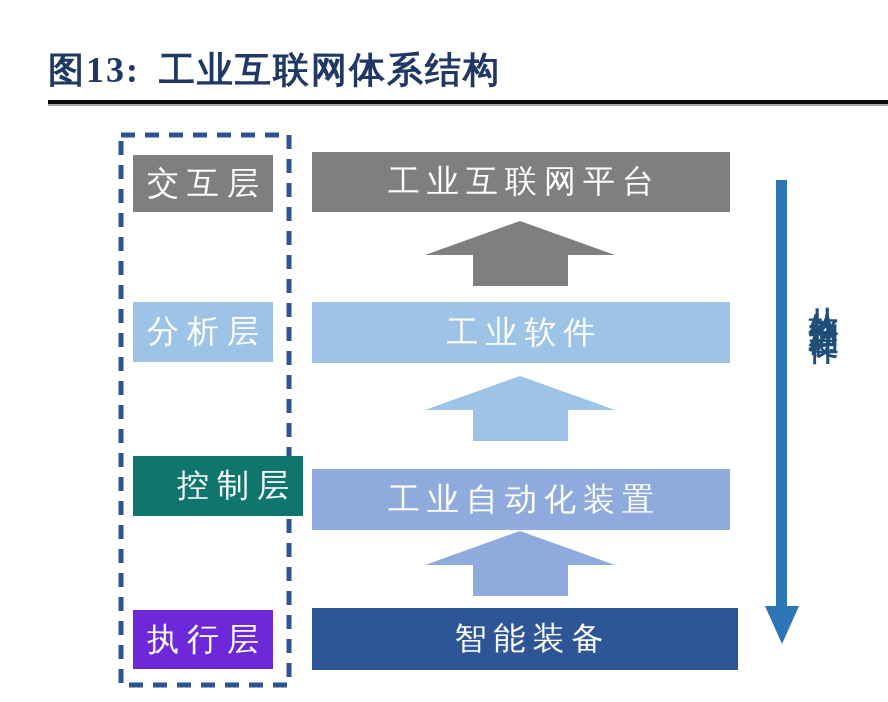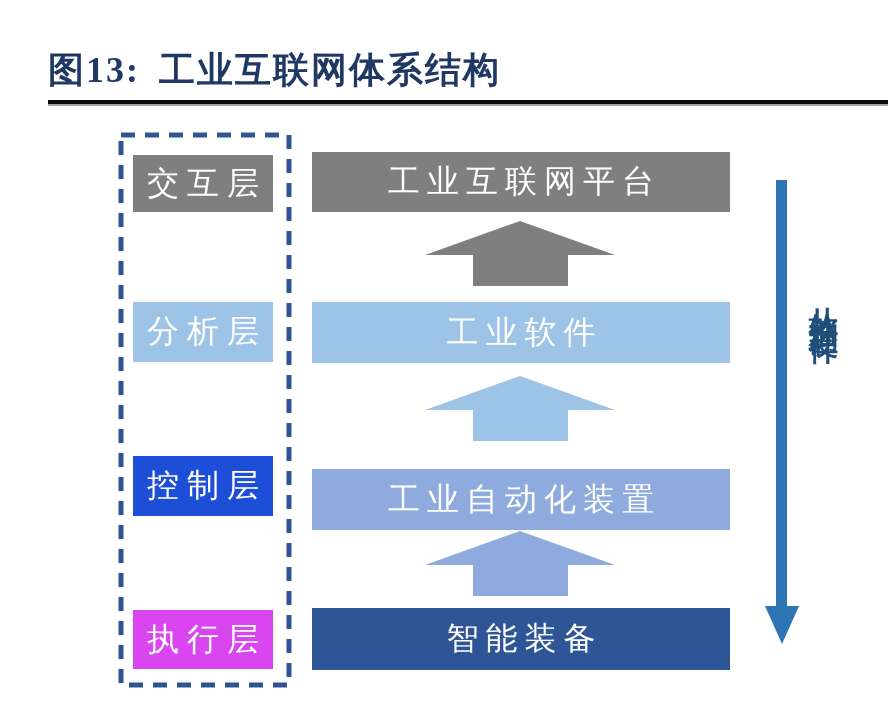--- a/index.html
+++ b/index.html
@@ -48,27 +48,27 @@
   <h1 class="title" style="color: rgb(31, 56, 100);">图13: 工业互联网体系结构</h1>
 
   <div class="rule"></div>
 
   <svg class="dashed-box" width="174" height="556" viewBox="0 0 174 556">
     <rect x="3" y="3" width="168" height="550" fill="none" stroke-width="5" stroke-dasharray="14 10" stroke="#2F5496"></rect>
   </svg>
 
   <div class="layer-label" style="top: 155px; height: 57px; background: rgb(127, 127, 127);">交互层</div>
   <div class="layer-label" style="top: 302px; height: 60px; background: rgb(157, 195, 230);">分析层</div>
-  <div class="layer-label" style="top: 456px; height: 60px; background: #1d4ed8;">控制层</div>
-  <div class="layer-label" style="top: 610px; height: 59px; background: #d946ef;">执行层</div>
+  <div class="layer-label" style="top: 456px; height: 60px; background: #0f766e; padding-left: 30px;">控制层</div>
+  <div class="layer-label" style="top: 610px; height: 59px; background: #6d28d9;">执行层</div>
 
   <div class="bar" style="top: 152px; height: 60px; background: rgb(127, 127, 127);">工业互联网平台</div>
   <div class="bar" style="top: 302px; height: 61px; background: rgb(157, 195, 230);">工业软件</div>
   <div class="bar" style="top: 459px; height: 61px; background: rgb(143, 170, 220); margin-top: 10px;">工业自动化装置</div>
-  <div class="bar" style="top: 608px; height: 62px; background: rgb(46, 85, 150);">智能装备</div>
+  <div class="bar" style="top: 608px; height: 62px; background: rgb(46, 85, 150); padding-left: 8px;">智能装备</div>
 
   <svg class="up-arrow" style="top:221px;" viewBox="0 0 190 65">
     <polygon points="95,0 190,34 143,34 143,65 48,65 48,34 0,34" fill="#7F7F7F"></polygon>
   </svg>
   <svg class="up-arrow" style="top:376px;" viewBox="0 0 190 65">
     <polygon points="95,0 190,34 143,34 143,65 48,65 48,34 0,34" fill="#9DC3E6"></polygon>
   </svg>
   <svg class="up-arrow" style="top:531px;" viewBox="0 0 190 65">
     <polygon points="95,0 190,34 143,34 143,65 48,65 48,34 0,34" fill="#8FAADC"></polygon>
   </svg>

